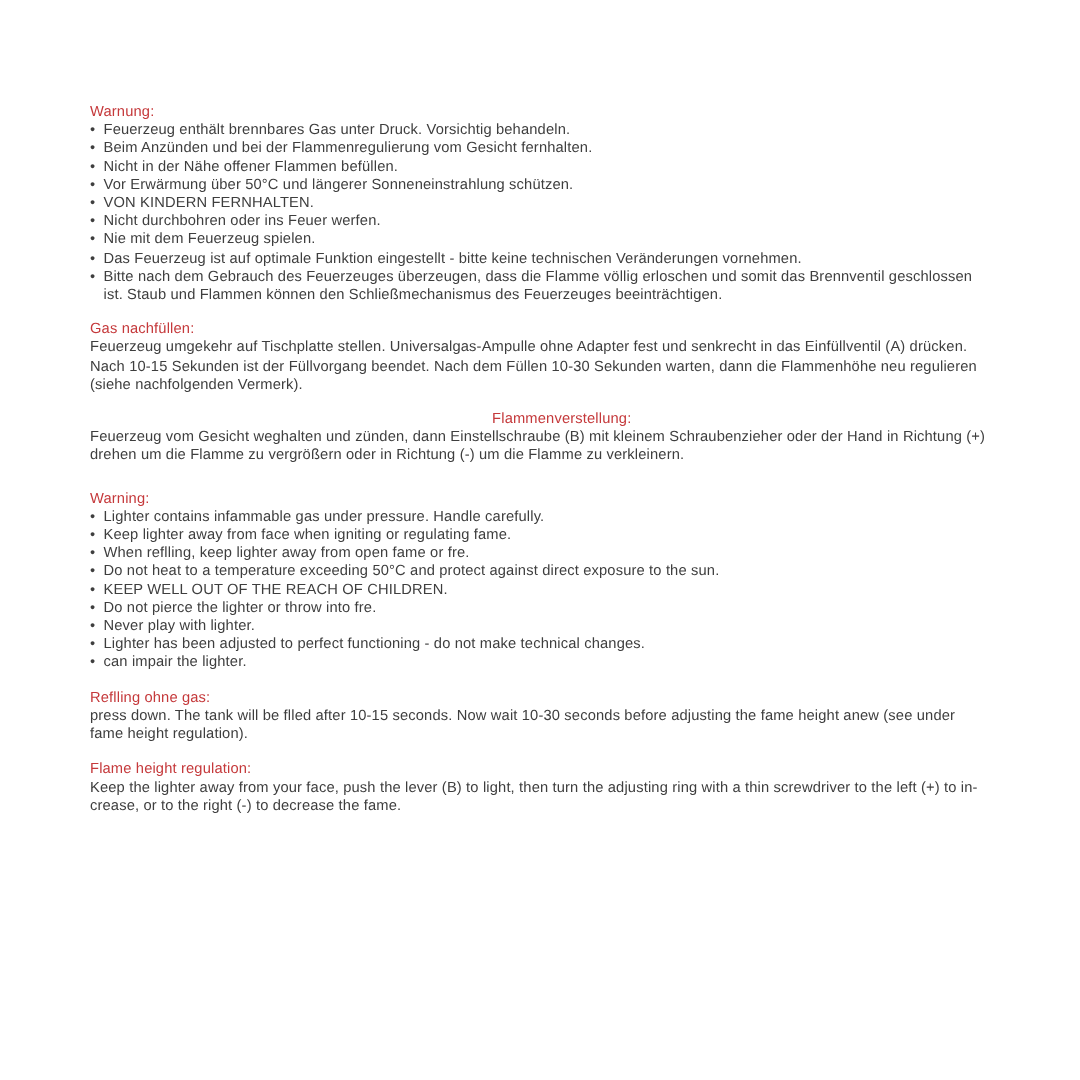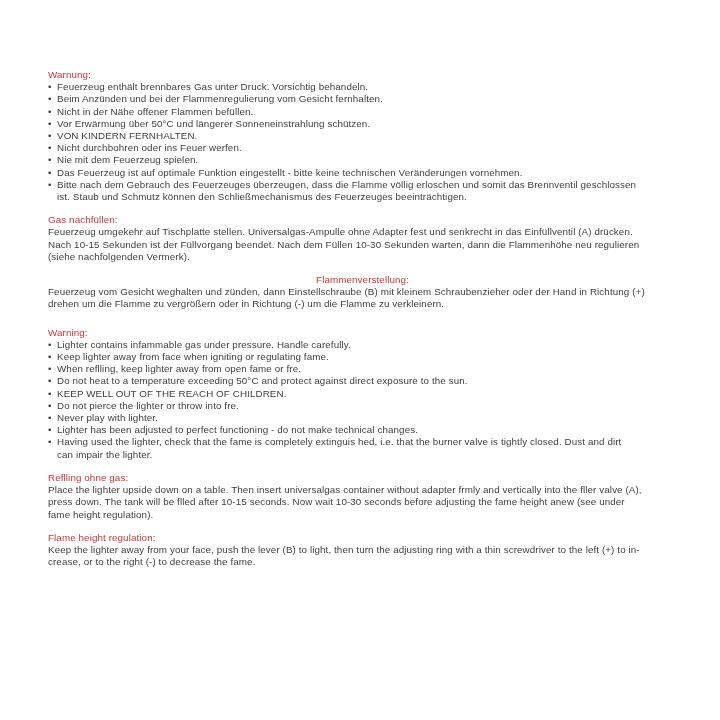--- a/index.html
+++ b/index.html
@@ -46,21 +46,21 @@
     position: absolute;
     left: 0;
     top: 0;
   }
   .paragraph { margin: 0; }
   .line { white-space: pre; }
 </style>
 </head>
 <body style="background: rgb(255, 255, 255);">
 
-<div class="doc" id="doc" style="color: rgb(62, 62, 62);">
+<div class="doc" id="doc" style="color: rgb(62, 62, 62); margin-left: 12px;">
     <section class="section">
     <h2 class="heading" style="color: rgb(197, 57, 59);">Warnung:</h2>
     <ul class="bullets">
         <li>
           <div class="line">Feuerzeug enthält brennbares Gas unter Druck. Vorsichtig behandeln.</div>
         </li>
         <li>
           <div class="line">Beim Anzünden und bei der Flammenregulierung vom Gesicht fernhalten.</div>
         </li>
         <li>
@@ -76,21 +76,21 @@
           <div class="line">Nicht durchbohren oder ins Feuer werfen.</div>
         </li>
         <li>
           <div class="line">Nie mit dem Feuerzeug spielen.</div>
         </li>
         <li>
           <div class="line">Das Feuerzeug ist auf optimale Funktion eingestellt - bitte keine technischen Veränderungen vornehmen.</div>
         </li>
         <li>
           <div class="line">Bitte nach dem Gebrauch des Feuerzeuges überzeugen, dass die Flamme völlig erloschen und somit das Brennventil geschlossen</div>
-          <div class="line">ist. Staub und Schmutz können den Schließmechanismus des Feuerzeuges beeinträchtigen.</div>
+          <div class="line">ist. Staub und Flammen können den Schließmechanismus des Feuerzeuges beeinträchtigen.</div>
         </li>
       </ul>
 
   </section>
     <section class="section">
     <h2 class="heading" style="color: rgb(197, 57, 59);">Gas nachfüllen:</h2>
 
     <div class="paragraph">
         <div class="line">Feuerzeug umgekehr auf Tischplatte stellen. Universalgas-Ampulle ohne Adapter fest und senkrecht in das Einfüllventil (A) drücken.</div>
         <div class="line">Nach 10-15 Sekunden ist der Füllvorgang beendet. Nach dem Füllen 10-30 Sekunden warten, dann die Flammenhöhe neu regulieren</div>
@@ -126,31 +126,29 @@
         <li>
           <div class="line">Do not pierce the lighter or throw into fre.</div>
         </li>
         <li>
           <div class="line">Never play with lighter.</div>
         </li>
         <li>
           <div class="line">Lighter has been adjusted to perfect functioning - do not make technical changes.</div>
         </li>
         <li>
-          <div class="line">Having used the lighter, check that the fame is completely extinguis hed, i.e. that the burner valve is tightly closed. Dust and dirt</div>
           <div class="line">can impair the lighter.</div>
         </li>
       </ul>
 
   </section>
     <section class="section">
     <h2 class="heading" style="color: rgb(197, 57, 59);">Reflling ohne gas:</h2>
 
     <div class="paragraph">
-        <div class="line">Place the lighter upside down on a table. Then insert universalgas container without adapter frmly and vertically into the fller valve (A),</div>
         <div class="line">press down. The tank will be flled after 10-15 seconds. Now wait 10-30 seconds before adjusting the fame height anew (see under</div>
         <div class="line">fame height regulation).</div>
       </div>
   </section>
     <section class="section">
     <h2 class="heading" style="color: rgb(197, 57, 59);">Flame height regulation:</h2>
 
     <div class="paragraph">
         <div class="line">Keep the lighter away from your face, push the lever (B) to light, then turn the adjusting ring with a thin screwdriver to the left (+) to in-</div>
         <div class="line">crease, or to the right (-) to decrease the fame.</div>

